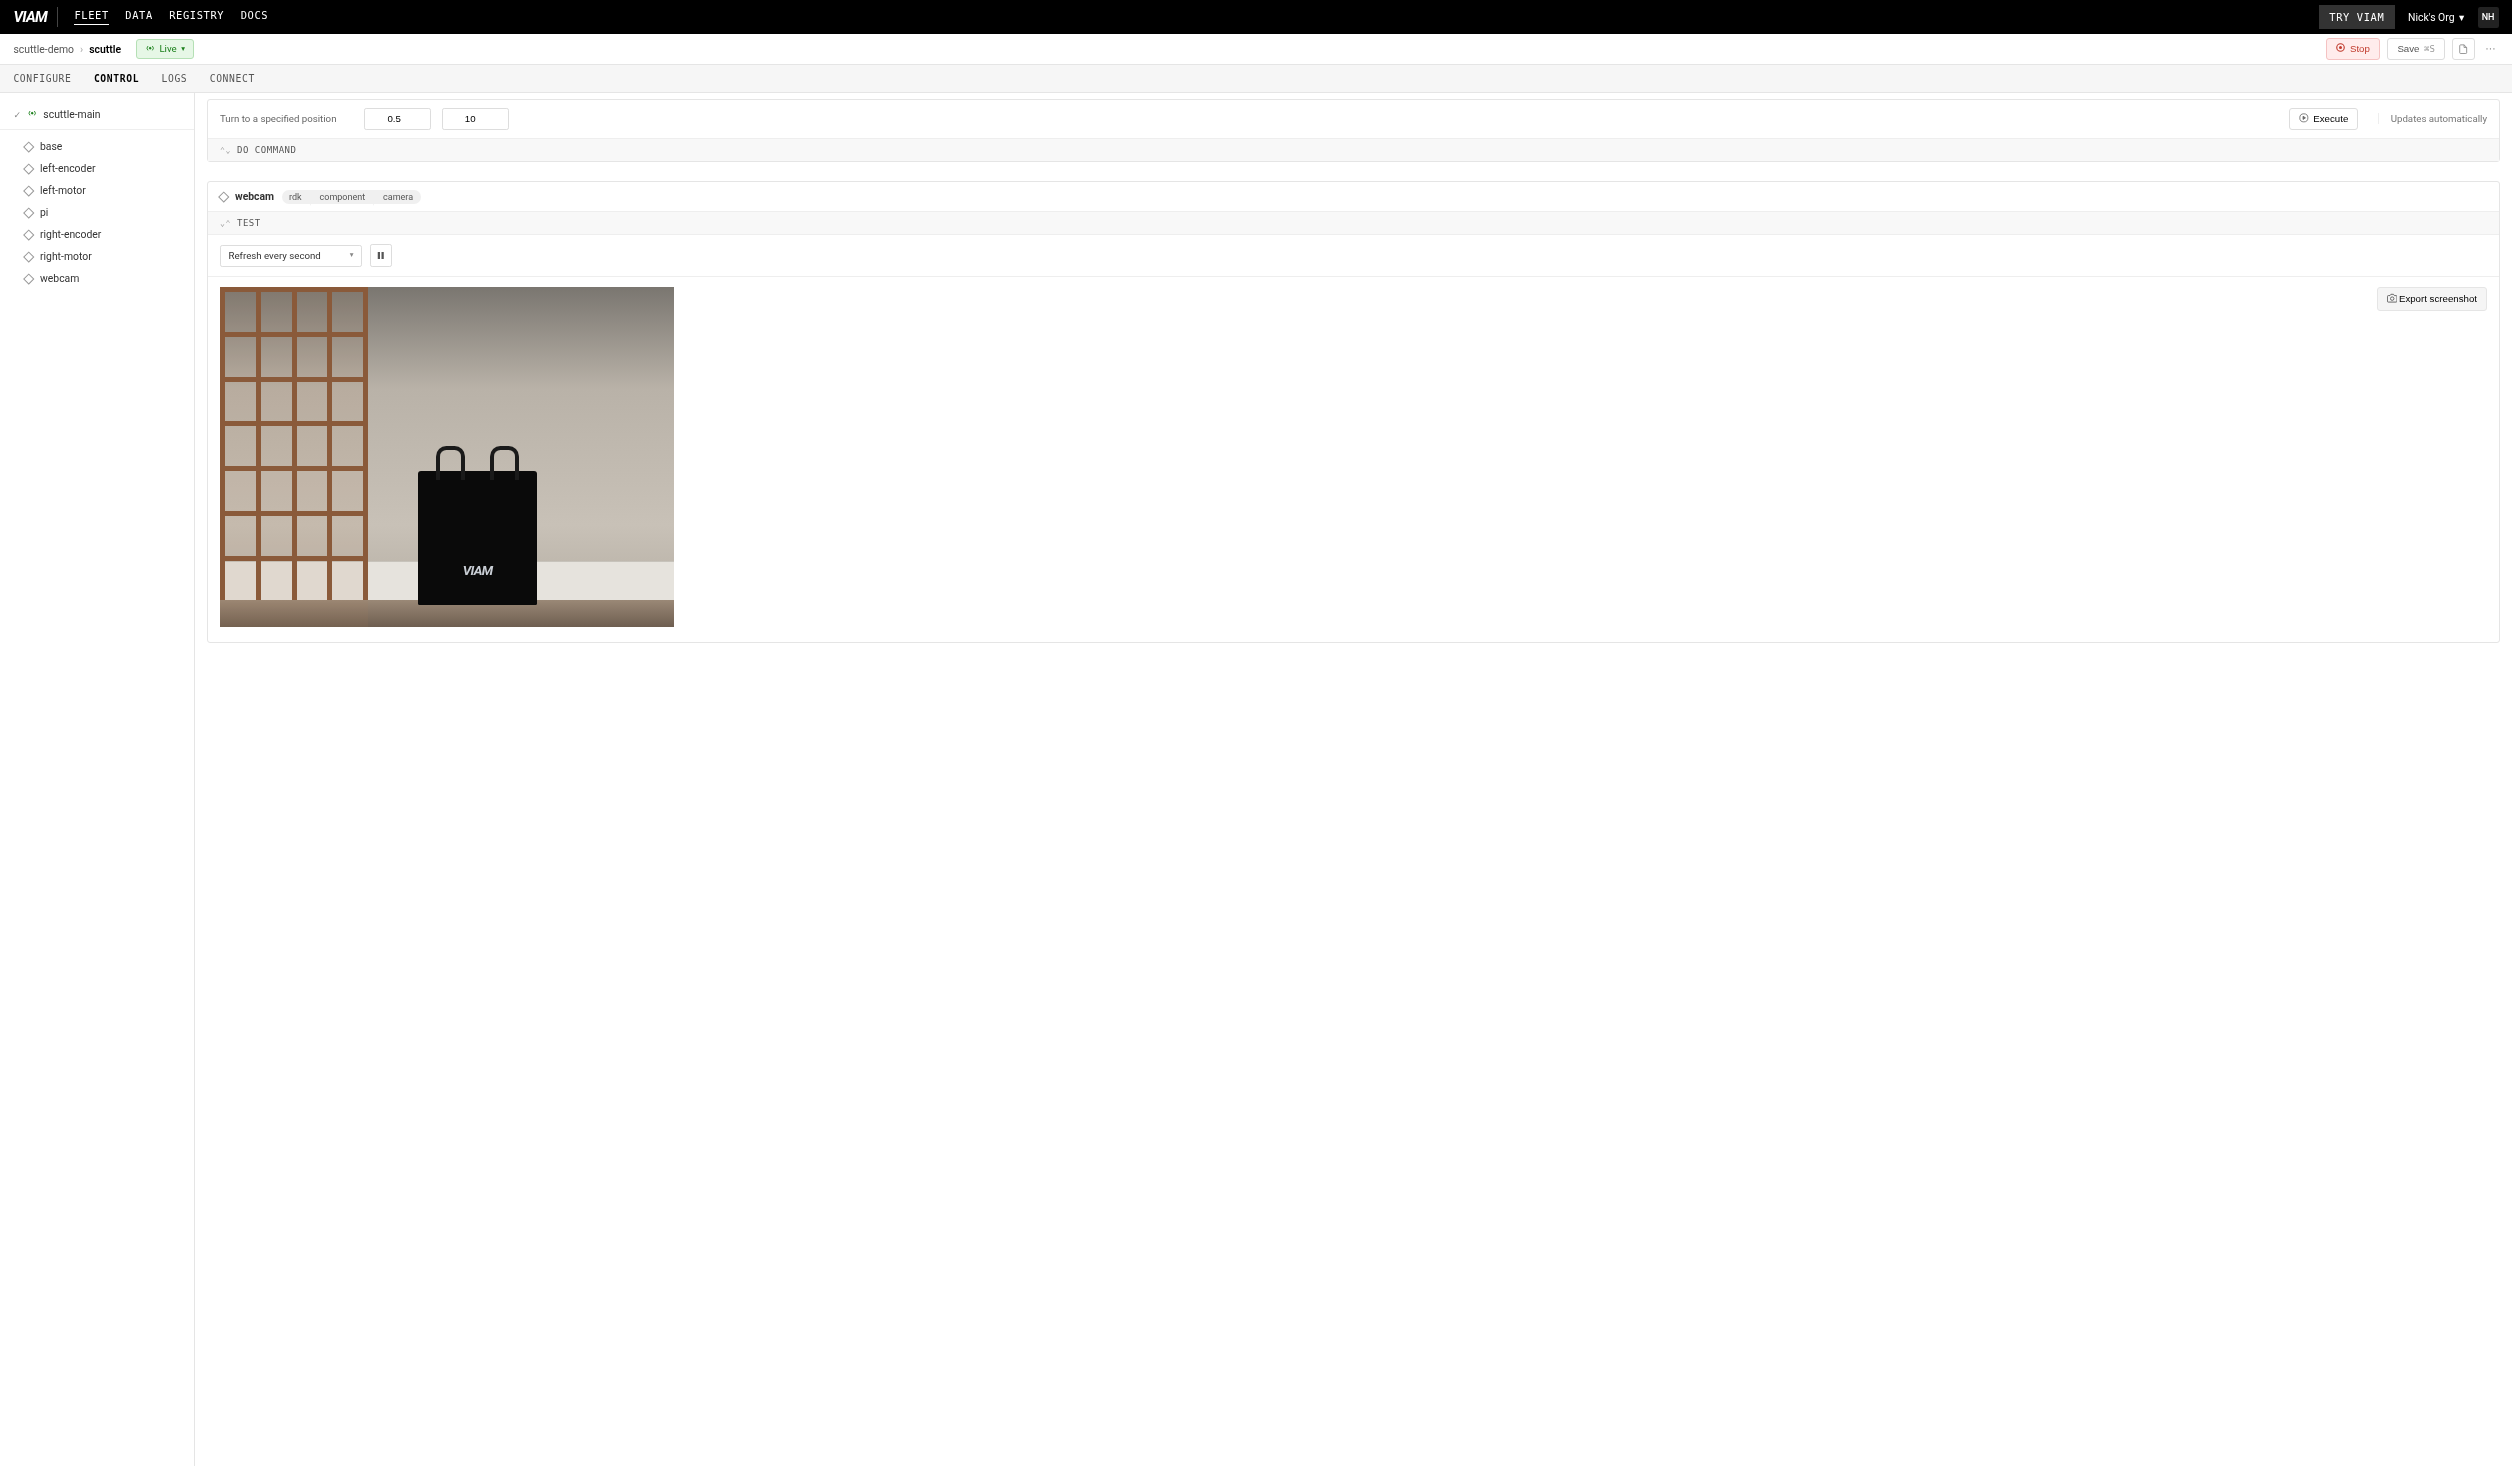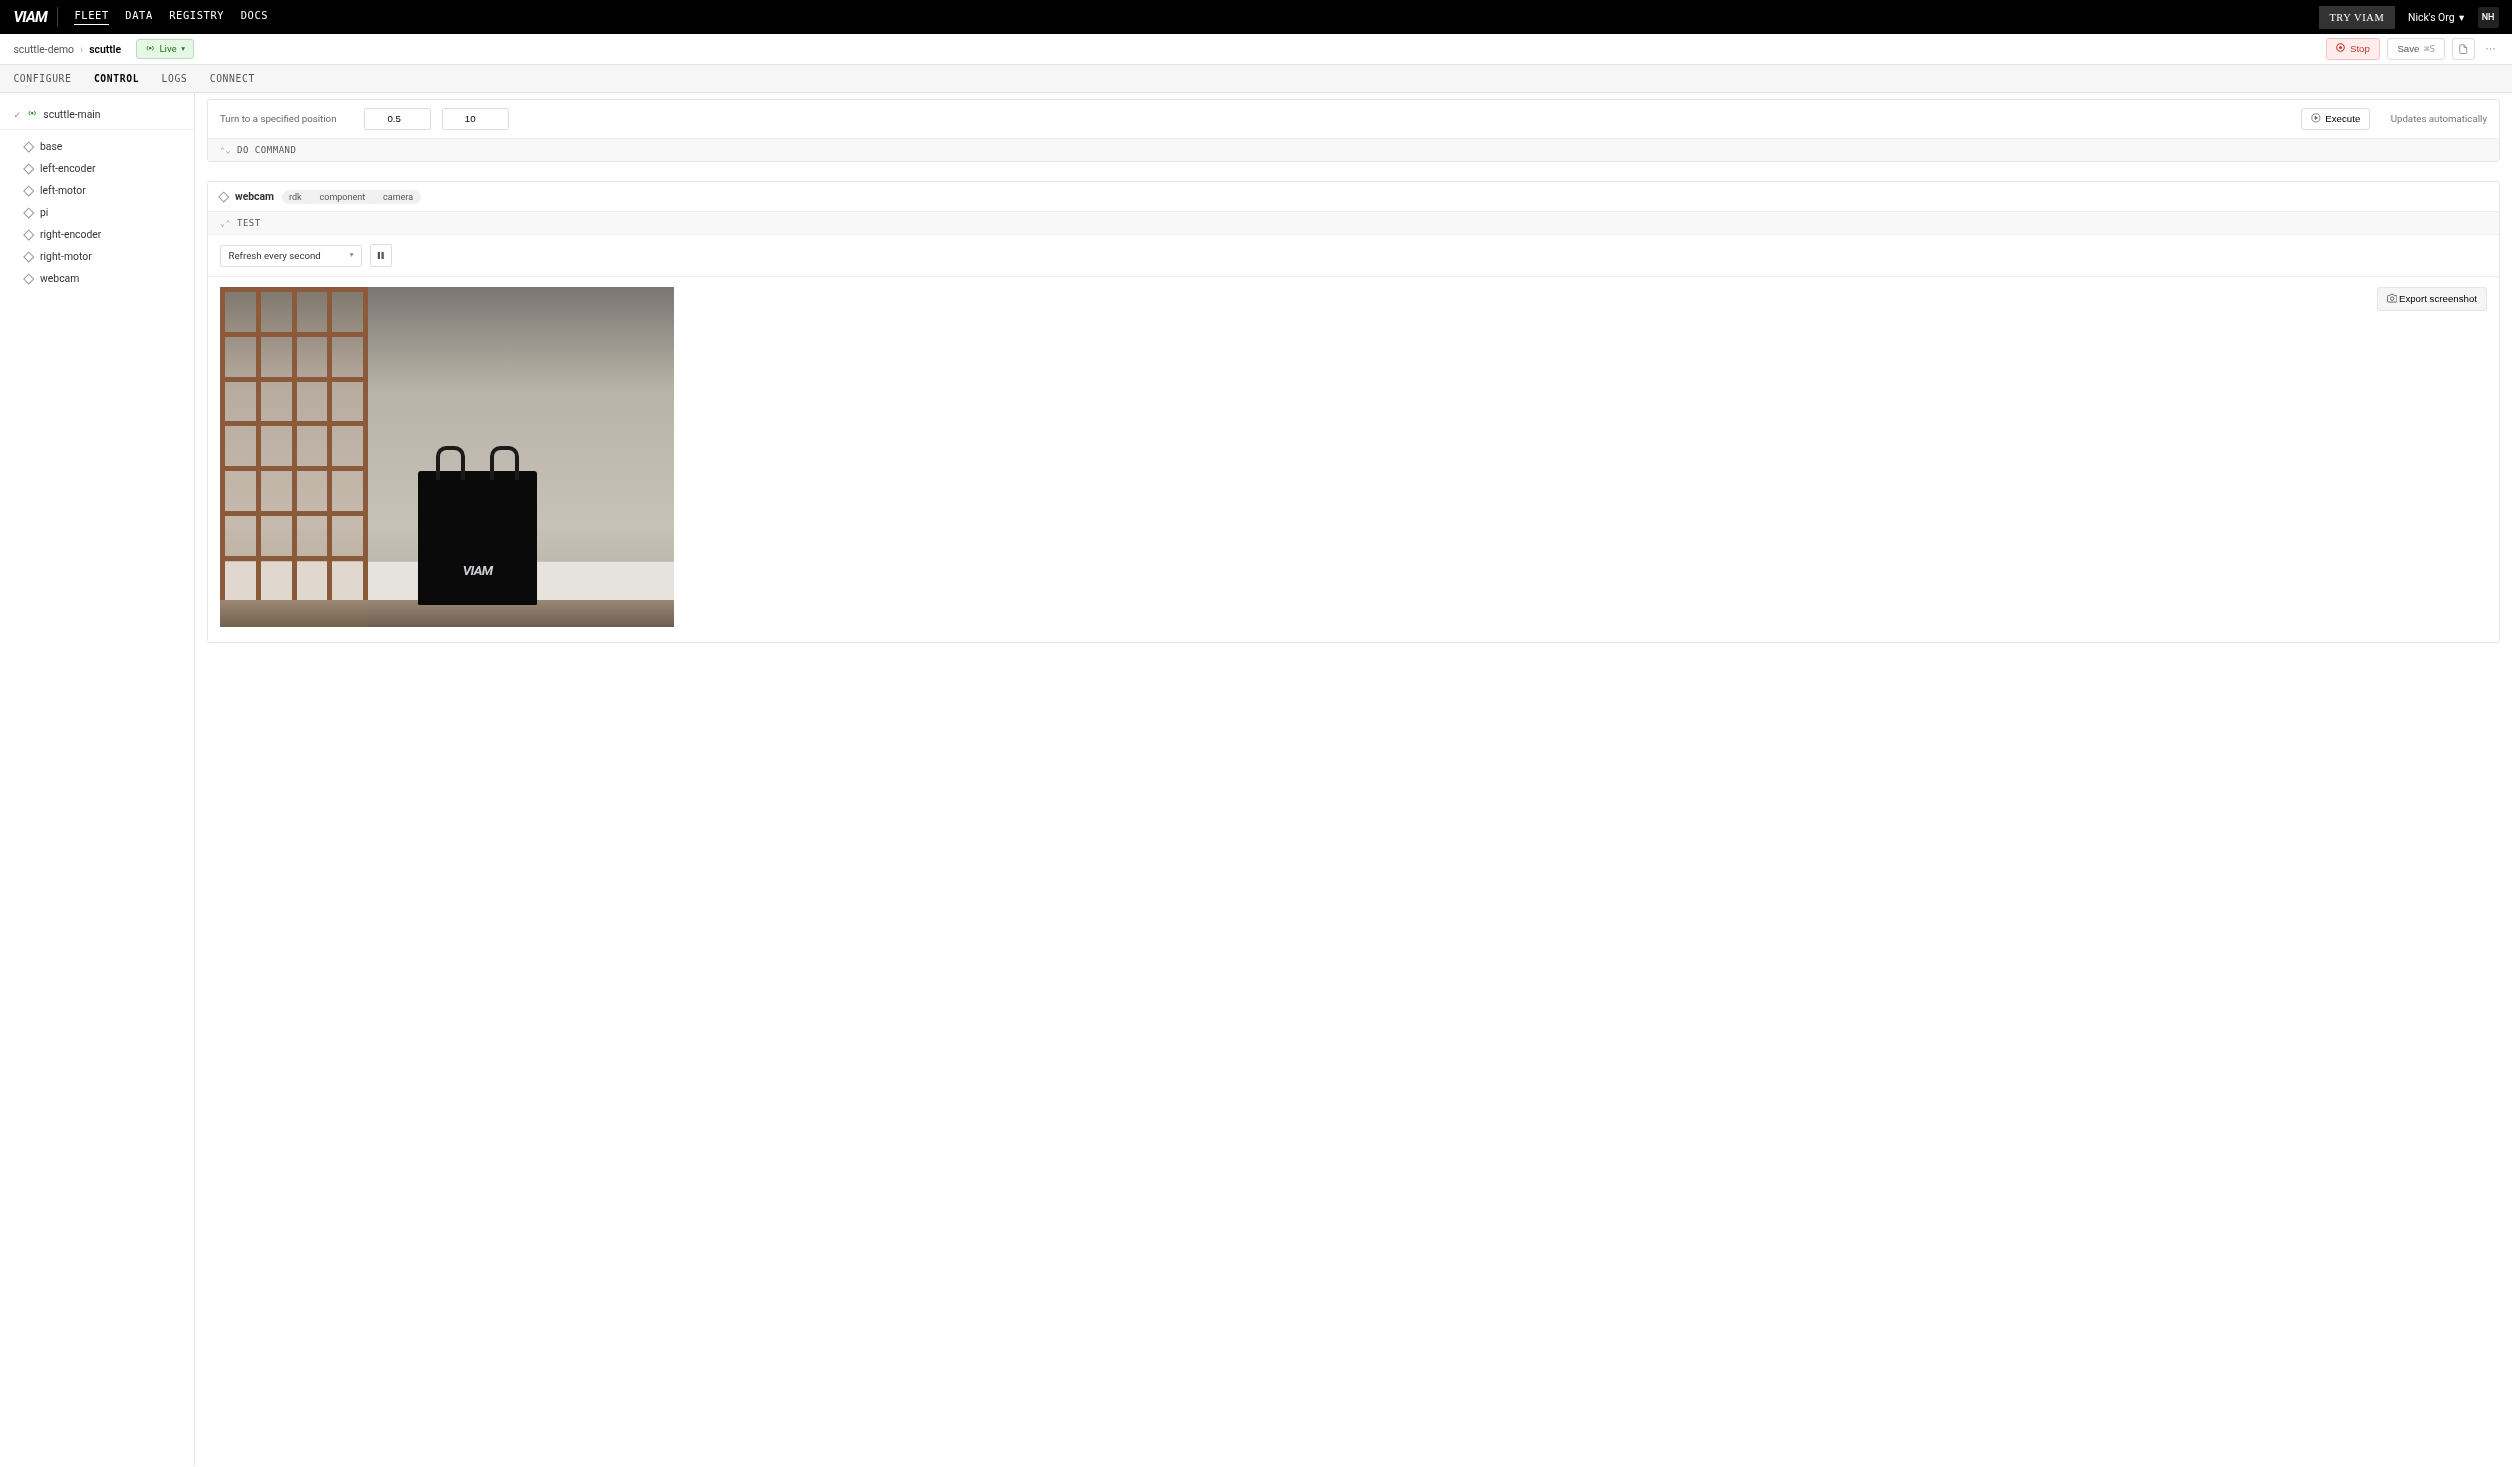--- a/index.html
+++ b/index.html
@@ -7,21 +7,21 @@
 .mono { font-family: "SF Mono", Menlo, Monaco, Consolas, monospace; letter-spacing: 0.06em; }
 
 
 .topbar { background: #000; color: #fff; height: 34px; display: flex; align-items: center; padding: 0 13.4px; }
 .logo { font-weight: 700; font-size: 15px; letter-spacing: -0.7px; margin-right: 10.4px; font-style: italic; }
 .logo-div { width: 0.7px; height: 19.4px; background: #444; margin-right: 16.4px; }
 .topnav { display: flex; gap: 16.4px; }
 .topnav a { color: #fff; text-decoration: none; font-size: 10.4px; font-weight: 500; padding-bottom: 3px; }
 .topnav a.active { border-bottom: 1.5px solid #fff; }
 .topbar-right { margin-left: auto; display: flex; align-items: center; gap: 13.4px; }
-.try-btn { background: #333; color: #fff; padding: 6px 10.4px; border: none; font-size: 10.4px; cursor: pointer; font-family: Liberation Serif, serif; }
+.try-btn { background: #333; color: #fff; padding: 6px 10.4px; border: none; font-size: 10.4px; cursor: pointer; }
 .org { display: flex; align-items: center; gap: 4.5px; cursor: pointer; }
 .avatar { width: 21px; height: 21px; border-radius: 2.2px; background: #222; color: #fff; display: flex; align-items: center; justify-content: center; font-size: 9px; font-weight: 500; }
 
 
 .crumbbar { height: 31px; border-bottom: 0.7px solid #e5e5e5; display: flex; align-items: center; padding: 0 13.4px; }
 .crumb { color: #555; }
 .crumb-sep { color: #aaa; margin: 0 6px; }
 .crumb-cur { font-weight: 600; color: #000; }
 .live-pill { display: inline-flex; align-items: center; gap: 4.5px; background: #e6f7e6; color: #1a7f1a; border: 0.7px solid #b5e0b5; border-radius: 3px; padding: 3px 7.5px; margin-left: 15px; font-size: 9.7px; cursor: pointer; }
 .crumb-right { margin-left: auto; display: flex; align-items: center; gap: 7.5px; }
@@ -47,21 +47,21 @@
 .diamond { width: 7.5px; height: 7.5px; border: 0.7px solid #999; transform: rotate(45deg); flex-shrink: 0; }
 
 .content { flex: 1; padding: 0; background: #fff; }
 .panel { border: 0.7px solid #e5e5e5; border-radius: 3px; margin: 0 12px 12px 12px; background: #fff; }
 .panel-top { margin-top: 6px; }
 
 .turn-row { display: flex; align-items: center; padding: 7.5px 12px; gap: 10.4px; }
 .turn-label { color: #666; font-size: 9.7px; flex: 0 0 134px; }
 .turn-input { width: 67px; height: 22.4px; border: 0.7px solid #ddd; border-radius: 2.2px; padding: 0 22px; font-size: 9.7px; }
 .exec-btn { margin-left: auto; display: inline-flex; align-items: center; gap: 4.5px; background: #fff; border: 0.7px solid #ddd; padding: 4.5px 9px; border-radius: 3px; font-size: 9.7px; cursor: pointer; }
-.updates-col { border-left: 0.7px solid #eee; margin-left: 9px; color: #777; font-size: 9.7px; }
+.updates-col { border-left: 0.7px solid #eee; padding-left: 12px; margin-left: 9px; color: #777; font-size: 9.7px; }
 
 .subhead { background: #f8f8f8; border-top: 0.7px solid #eee; padding: 6px 12px; display: flex; align-items: center; gap: 6px; color: #555; font-size: 9px; }
 .collapse-ic { color: #999; font-size: 8.2px; }
 
 .comp-head { display: flex; align-items: center; gap: 7.5px; padding: 7.5px 12px; }
 .comp-name { font-weight: 700; }
 .tag-chain { display: flex; align-items: center; }
 .tag { background: #f0f0f0; padding: 2.2px 7.5px; font-size: 9px; color: #555; position: relative; }
 .tag.first { border-radius: 7.5px 0 0 7.5px; }
 .tag.last { border-radius: 0 7.5px 7.5px 0; }

